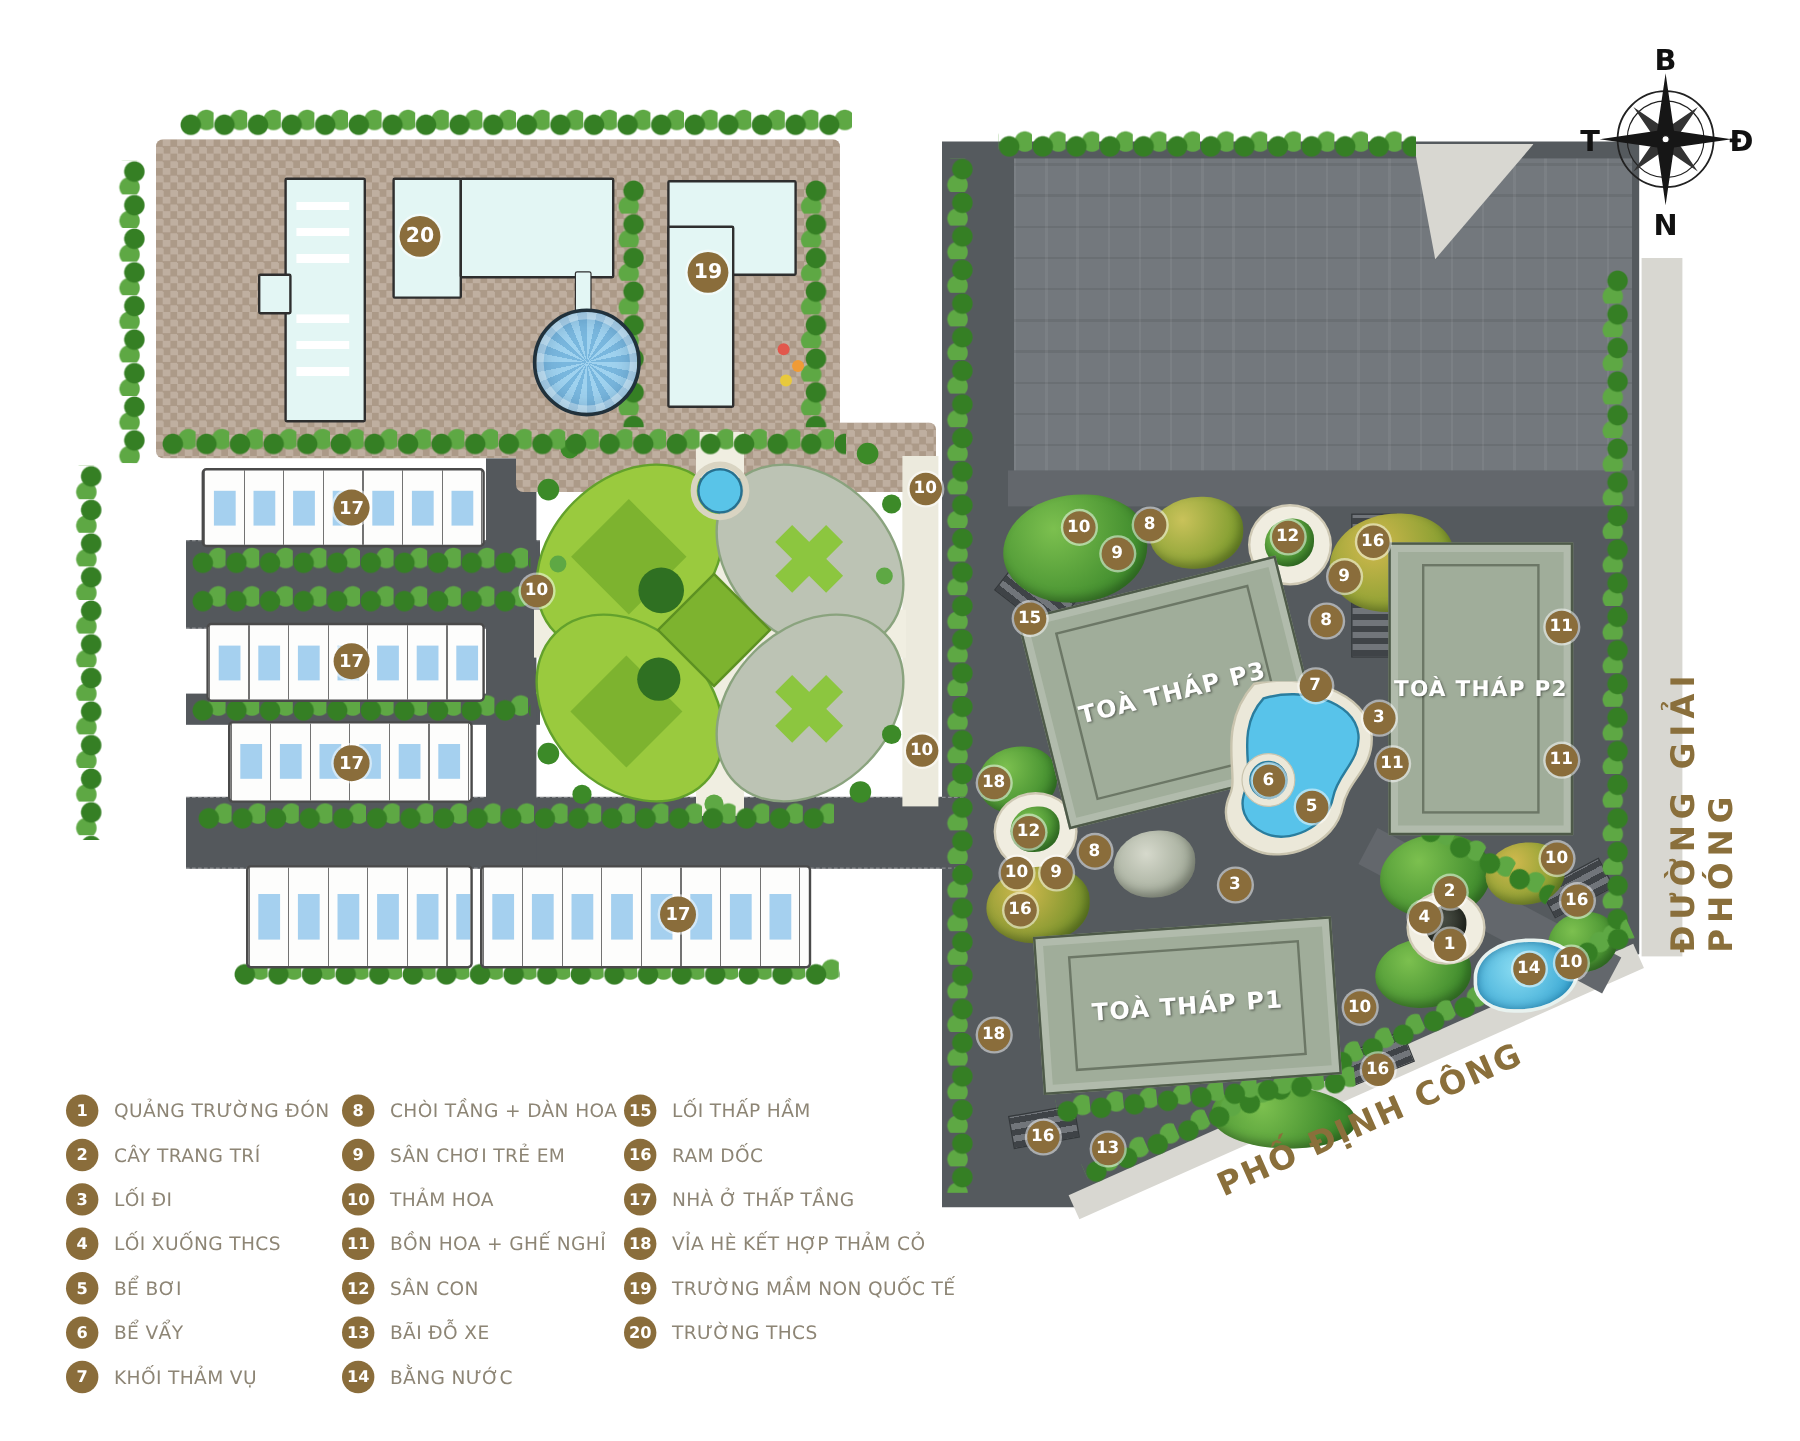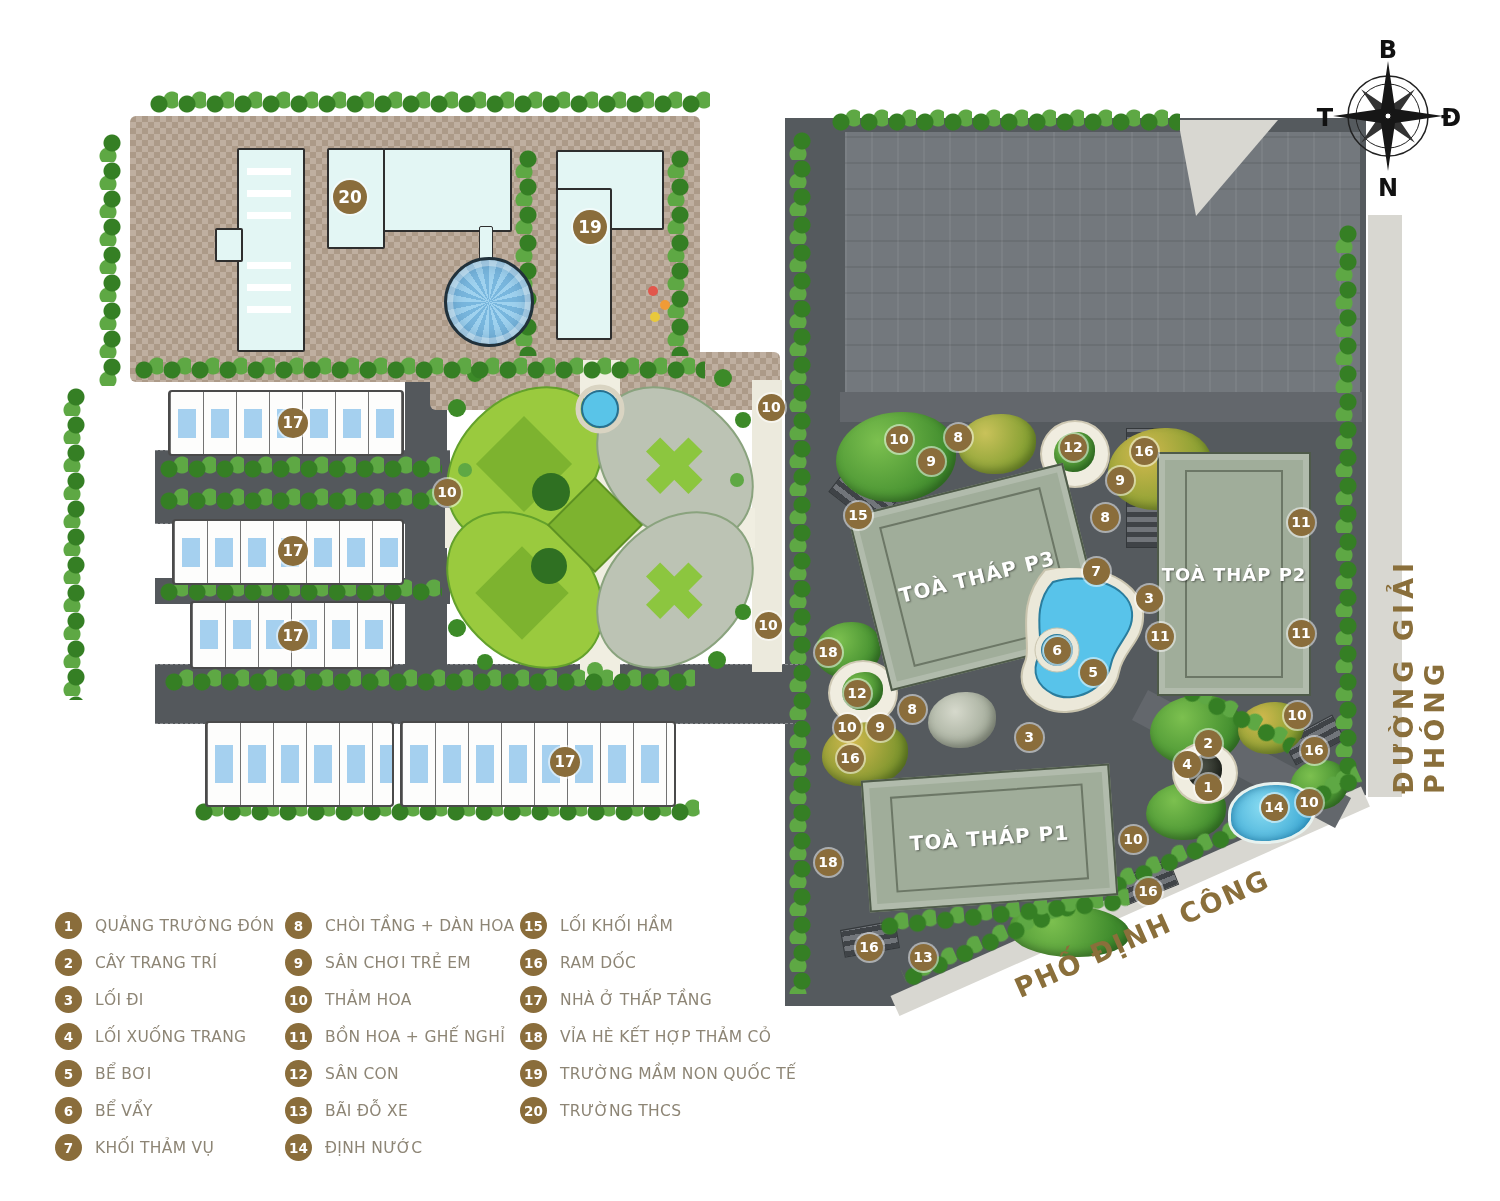--- a/index.html
+++ b/index.html
@@ -317,21 +317,21 @@
           <div class="litem">
             <span class="badge">2</span>
             <span class="llabel">CÂY TRANG TRÍ</span>
           </div>
           <div class="litem">
             <span class="badge">3</span>
             <span class="llabel">LỐI ĐI</span>
           </div>
           <div class="litem">
             <span class="badge">4</span>
-            <span class="llabel">LỐI XUỐNG TRANG</span>
+            <span class="llabel">LỐI XUỐNG THCS</span>
           </div>
           <div class="litem">
             <span class="badge">5</span>
             <span class="llabel">BỂ BƠI</span>
           </div>
           <div class="litem">
             <span class="badge">6</span>
             <span class="llabel">BỂ VẨY</span>
           </div>
           <div class="litem">
@@ -359,27 +359,27 @@
           <div class="litem">
             <span class="badge">12</span>
             <span class="llabel">SÂN CON</span>
           </div>
           <div class="litem">
             <span class="badge">13</span>
             <span class="llabel">BÃI ĐỖ XE</span>
           </div>
           <div class="litem">
             <span class="badge">14</span>
-            <span class="llabel">ĐỊNH NƯỚC</span>
+            <span class="llabel">BẰNG NƯỚC</span>
           </div>
         </div>
       <div class="lcol">
           <div class="litem">
             <span class="badge">15</span>
-            <span class="llabel">LỐI KHỐI HẦM</span>
+            <span class="llabel">LỐI THẤP HẦM</span>
           </div>
           <div class="litem">
             <span class="badge">16</span>
             <span class="llabel">RAM DỐC</span>
           </div>
           <div class="litem">
             <span class="badge">17</span>
             <span class="llabel">NHÀ Ở THẤP TẦNG</span>
           </div>
           <div class="litem">

